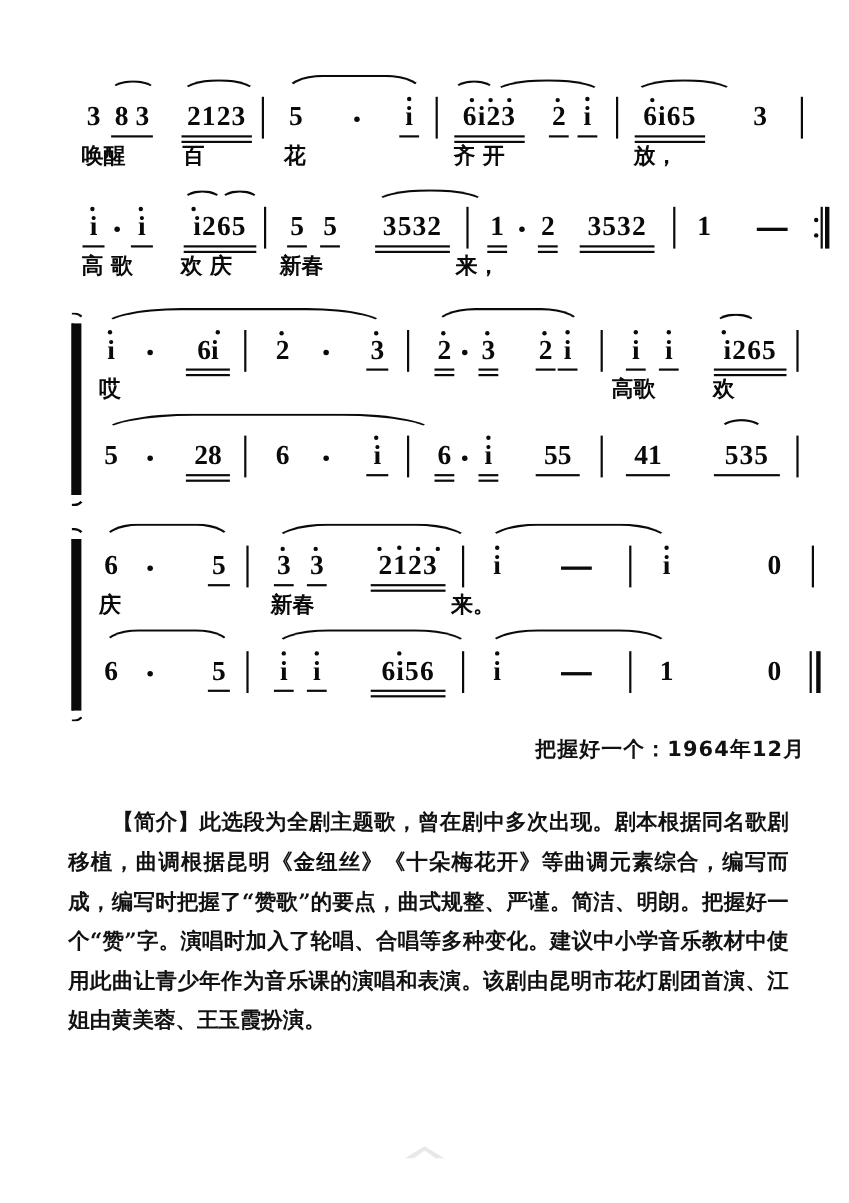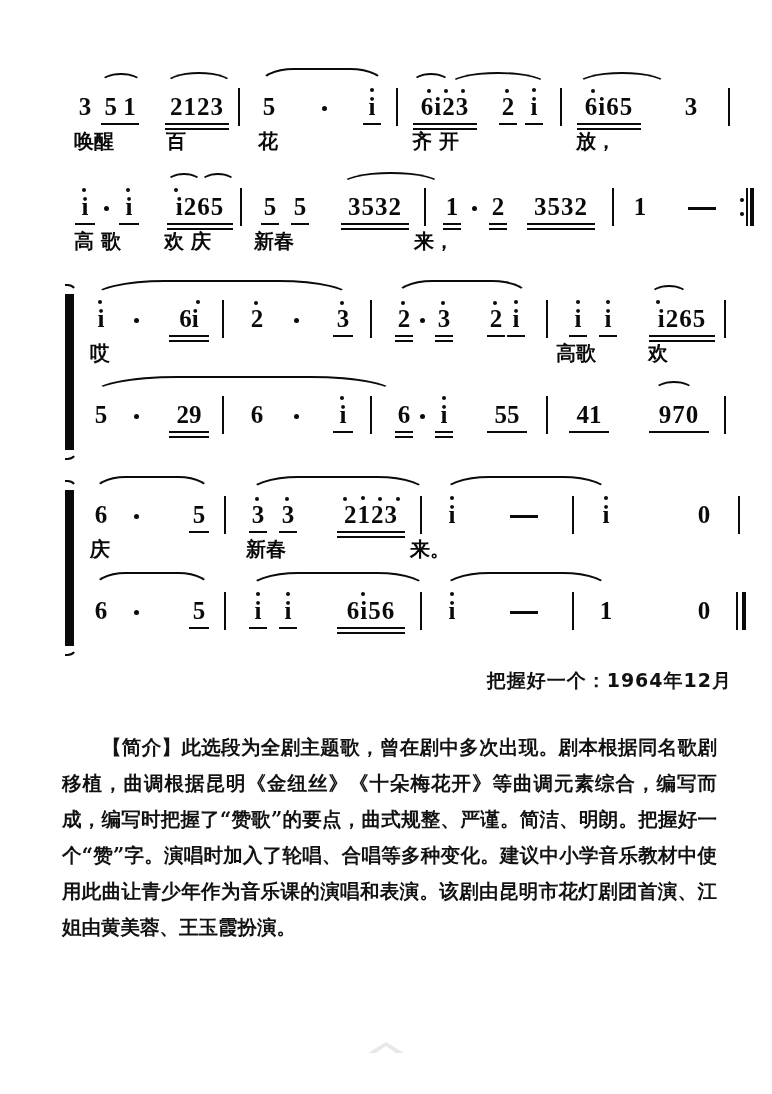--- a/index.html
+++ b/index.html
@@ -257,21 +257,21 @@
 <body>
 
 <div id="score">
 
   <div class="system" style="top:70px;">
     <div class="staff">
       <div class="noterow">
 
         <div class="note" style="left:0px;width:22px;">3</div>
         <div class="slur tight" style="left:26px;width:38px;"></div>
-        <div class="note beam1" style="left:26px;width:40px;">5 1</div>
+        <div class="note beam1" style="left:26px;width:40px;">8 3</div>
 
         <div class="slur" style="left:90px;width:66px;"></div>
         <div class="note beam2" style="left:90px;width:66px;letter-spacing:1px;">2123</div>
         <div class="bar" style="left:164px;"></div>
 
         <div class="slur wide" style="left:184px;width:124px;"></div>
         <div class="note" style="left:184px;width:22px;">5</div>
         <div class="augdot" style="left:248px;"></div>
         <div class="note beam1" style="left:288px;width:20px;">i</div>
         <div class="odot" style="left:296px;top:-4px;"></div>
@@ -401,39 +401,39 @@
       <div class="lyric" style="left:556px;">高歌</div>
       <div class="lyric" style="left:648px;">欢</div>
     </div>
 
     <div class="staff" style="top:96px;">
       <div class="noterow" style="left:90px;width:616px;">
         <div class="slur wide" style="left:2px;width:300px;"></div>
 
         <div class="note" style="left:0px;width:22px;">5</div>
         <div class="augdot" style="left:44px;"></div>
-        <div class="note beam2" style="left:78px;width:42px;">29</div>
+        <div class="note beam2" style="left:78px;width:42px;">28</div>
         <div class="bar" style="left:132px;"></div>
 
         <div class="note" style="left:156px;width:22px;">6</div>
         <div class="augdot" style="left:204px;"></div>
         <div class="note beam1" style="left:242px;width:22px;">i</div>
         <div class="odot" style="left:250px;top:-4px;"></div>
         <div class="bar" style="left:280px;"></div>
 
         <div class="note beam2" style="left:304px;width:20px;">6</div>
         <div class="augdot" style="left:330px;"></div>
         <div class="note beam2" style="left:344px;width:20px;">i</div>
         <div class="odot" style="left:352px;top:-4px;"></div>
         <div class="note beam1" style="left:396px;width:42px;">55</div>
         <div class="bar" style="left:456px;"></div>
 
         <div class="note beam1" style="left:478px;width:42px;">41</div>
         <div class="slur tight" style="left:564px;width:36px;"></div>
-        <div class="note beam1" style="left:558px;width:62px;letter-spacing:1px;">970</div>
+        <div class="note beam1" style="left:558px;width:62px;letter-spacing:1px;">535</div>
         <div class="bar" style="left:634px;"></div>
       </div>
     </div>
   </div>
 
   <div class="system" style="top:478px;height:190px;">
 
     <div class="brace" style="top:6px;height:168px;">
       <span class="bcurl top"></span>
       <span class="bthick"></span>

